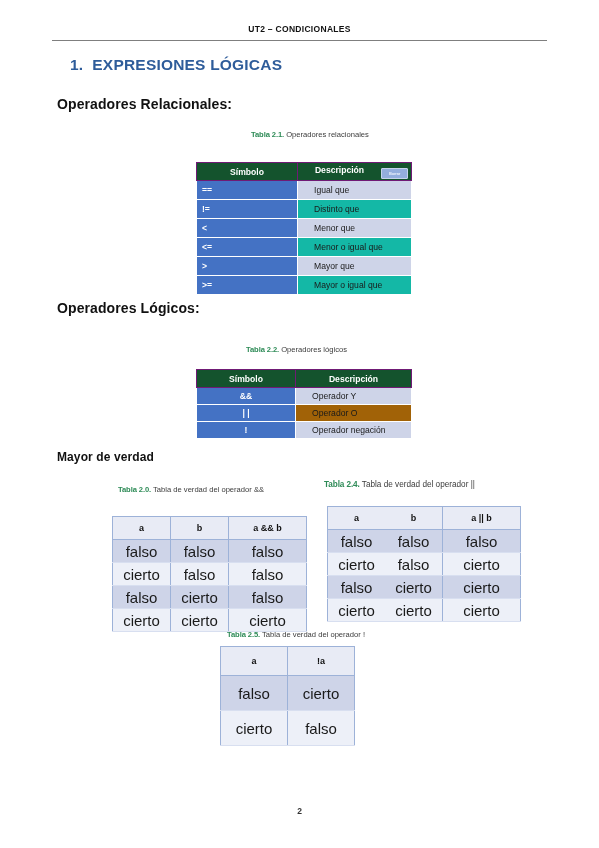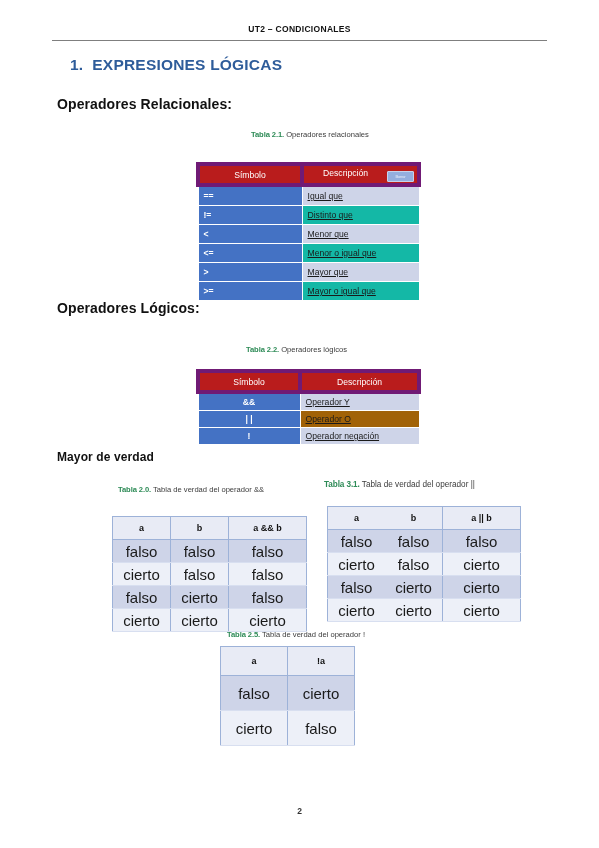--- a/index.html
+++ b/index.html
@@ -48,34 +48,34 @@
   .caption .txt{color:#3b3b3b;}
 
   
   table{border-collapse:collapse;}
   .tbl{position:absolute;}
   .tbl td,.tbl th{padding:0;}
 
   
   .optbl{border:1px solid #ffffff;}
   .optbl th{
-    background:#b91c1c;color:#ffffff;font-weight:normal;
+    background:#14532d;color:#ffffff;font-weight:bold;
     font-size:8.6px;text-align:center;
     height:17px;vertical-align:middle;
-    border:4px solid #701a75;
+    border:1px solid #701a75;
   }
   .optbl td{
     font-size:8.6px;vertical-align:middle;
     border:1px solid #ffffff;
   }
   .optbl .sym{
     background:#4472C4;color:#ffffff;font-weight:bold;
     padding-left:5px;
   }
-  .optbl .desc{color:#1a1a1a;padding-left:5px;text-decoration:underline;}
+  .optbl .desc{color:#1a1a1a;padding-left:16px;}
 
   
   #tbl-rel{left:196px;top:162px;}
   #tbl-rel th.c1{width:100px;}
   #tbl-rel th.c2{width:113px;}
   #tbl-rel td{height:18px;}
   #tbl-rel tr.odd td.desc{background:#CED4E8;}
   #tbl-rel tr.even td.desc{background:#14b8a6;}
   #tbl-rel .badge{
     display:inline-block;float:right;margin-right:3px;margin-top:3px;
@@ -255,21 +255,21 @@
       </tr>
       <tr class="plain">
         <td>cierto</td>
         <td>cierto</td>
         <td>cierto</td>
       </tr>
     </tbody>
   </table>
 
   <div class="caption" id="cap-24">
-    <span class="lbl">Tabla 3.1.</span><span class="txt"> Tabla de verdad del operador ||</span>
+    <span class="lbl">Tabla 2.4.</span><span class="txt"> Tabla de verdad del operador ||</span>
   </div>
 
   <table class="tbl ttbl" id="tbl-or">
     <thead>
       <tr>
         <th class="a">a</th>
         <th class="b">b</th>
         <th class="r">a || b</th>
       </tr>
     </thead>

